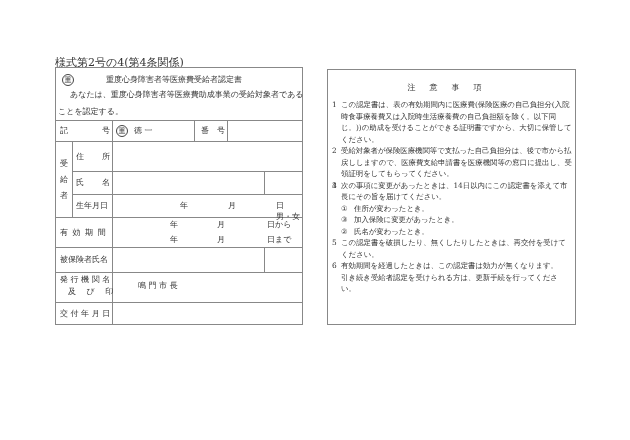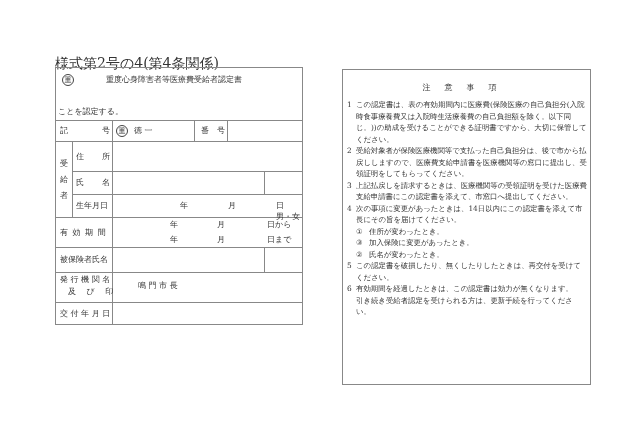--- a/index.html
+++ b/index.html
@@ -1,22 +1,22 @@
 <!DOCTYPE html>
 <html><head>
 <meta charset="utf-8">
 <style>
   html, body { margin:0; padding:0; }
   body { width:630px; height:440px; background:#ffffff; position:relative; overflow:hidden;
          font-family:"DejaVu Serif","Liberation Serif",serif; color:#333; }
   .abs { position:absolute; }
-  .form-label { left:55px; top:55px; font-size:14px; color:#333; white-space:nowrap; }
+  .form-label { left:55px; top:55px; font-size:11px; color:#333; white-space:nowrap; }
   .box { border:1px solid #888; box-sizing:border-box; }
   #leftbox { left:55px; top:67px; width:248px; height:258px; }
-  #rightbox { left:342px; top:69px; width:249px; height:316px; }
+  #rightbox { left:327px; top:69px; width:249px; height:256px; }
   .hline { position:absolute; height:0; border-top:1px solid #888; }
   .vline { position:absolute; width:0; border-left:1px solid #888; }
   .t { position:absolute; font-size:8px; white-space:nowrap; color:#333; line-height:1; }
   .circ { display:inline-block; width:10px; height:10px; border:1px solid #444; border-radius:50%;
           font-size:7px; line-height:10px; text-align:center; }
   .notes-title { position:absolute; left:0; width:100%; top:12px; text-align:center; font-size:8px; letter-spacing:14px; }
   .notes { position:absolute; left:4px; top:29px; width:240px; font-size:7.4px; line-height:11.5px; color:#333; }
   .note { position:relative; padding-left:9px; }
   .note .num { position:absolute; left:0; top:0; }
   .sub { padding-left:9px; }
@@ -24,20 +24,21 @@
 </style>
 </head>
 <body>
 
 <div class="abs form-label">様式第2号の4(第4条関係)</div>
 
 <div id="leftbox" class="abs box">
 
   <span class="t" style="left:6px;top:6px;"><span class="circ">重</span></span>
   <span class="t" style="left:50px;top:8px;font-size:8px;">重度心身障害者等医療費受給者認定書</span>
+  <span class="t" style="left:14px;top:23px;font-size:8px;">あなたは、重度心身障害者等医療費助成事業の受給対象者である</span>
   <span class="t" style="left:2px;top:40px;font-size:8px;">ことを認定する。</span>
 
   <div class="hline" style="left:0;right:0;top:52px;"></div>
   <div class="hline" style="left:0;right:0;top:73px;"></div>
   <div class="hline" style="left:16px;right:0;top:103px;"></div>
   <div class="hline" style="left:16px;right:0;top:126px;"></div>
   <div class="hline" style="left:0;right:0;top:149px;"></div>
   <div class="hline" style="left:0;right:0;top:179px;"></div>
   <div class="hline" style="left:0;right:0;top:204px;"></div>
   <div class="hline" style="left:0;right:0;top:234px;"></div>
@@ -91,21 +92,21 @@
 
   <span class="t" style="left:4px;top:242px;">交 付 年 月 日</span>
   <span class="t" style="left:62px;top:242px;"></span>
 </div>
 
 <div id="rightbox" class="abs box">
   <div class="notes-title">注意事項</div>
   <div class="notes">
     <div class="note"><span class="num">1</span><span>この認定書は、表の有効期間内に医療費(保険医療の自己負担分(入院時食事療養費又は入院時生活療養費の自己負担額を除く。以下同じ。))の助成を受けることができる証明書ですから、大切に保管してください。</span></div>
     <div class="note"><span class="num">2</span><span>受給対象者が保険医療機関等で支払った自己負担分は、後で市から払戻ししますので、医療費支給申請書を医療機関等の窓口に提出し、受領証明をしてもらってください。</span></div>
-    <div class="note"><span class="num">3</span><span>上記払戻しを請求するときは、医療機関等の受領証明を受けた医療費支給申請書にこの認定書を添えて、市窓口へ提出してください。</span></div>
+    <div class="note"><span class="num">3</span></div>
     <div class="note"><span class="num">4</span><span>次の事項に変更があったときは、14日以内にこの認定書を添えて市長にその旨を届けてください。</span></div>
     <div class="sub"><span class="subnum">①</span><span>住所が変わったとき。</span></div>
     <div class="sub"><span class="subnum">③</span><span>加入保険に変更があったとき。</span></div>
     <div class="sub"><span class="subnum">②</span><span>氏名が変わったとき。</span></div>
     <div class="note"><span class="num">5</span><span>この認定書を破損したり、無くしたりしたときは、再交付を受けてください。</span></div>
     <div class="note"><span class="num">6</span><span>有効期間を経過したときは、この認定書は効力が無くなります。　引き続き受給者認定を受けられる方は、更新手続を行ってください。</span></div>
   </div>
 </div>
 
 </body></html>

